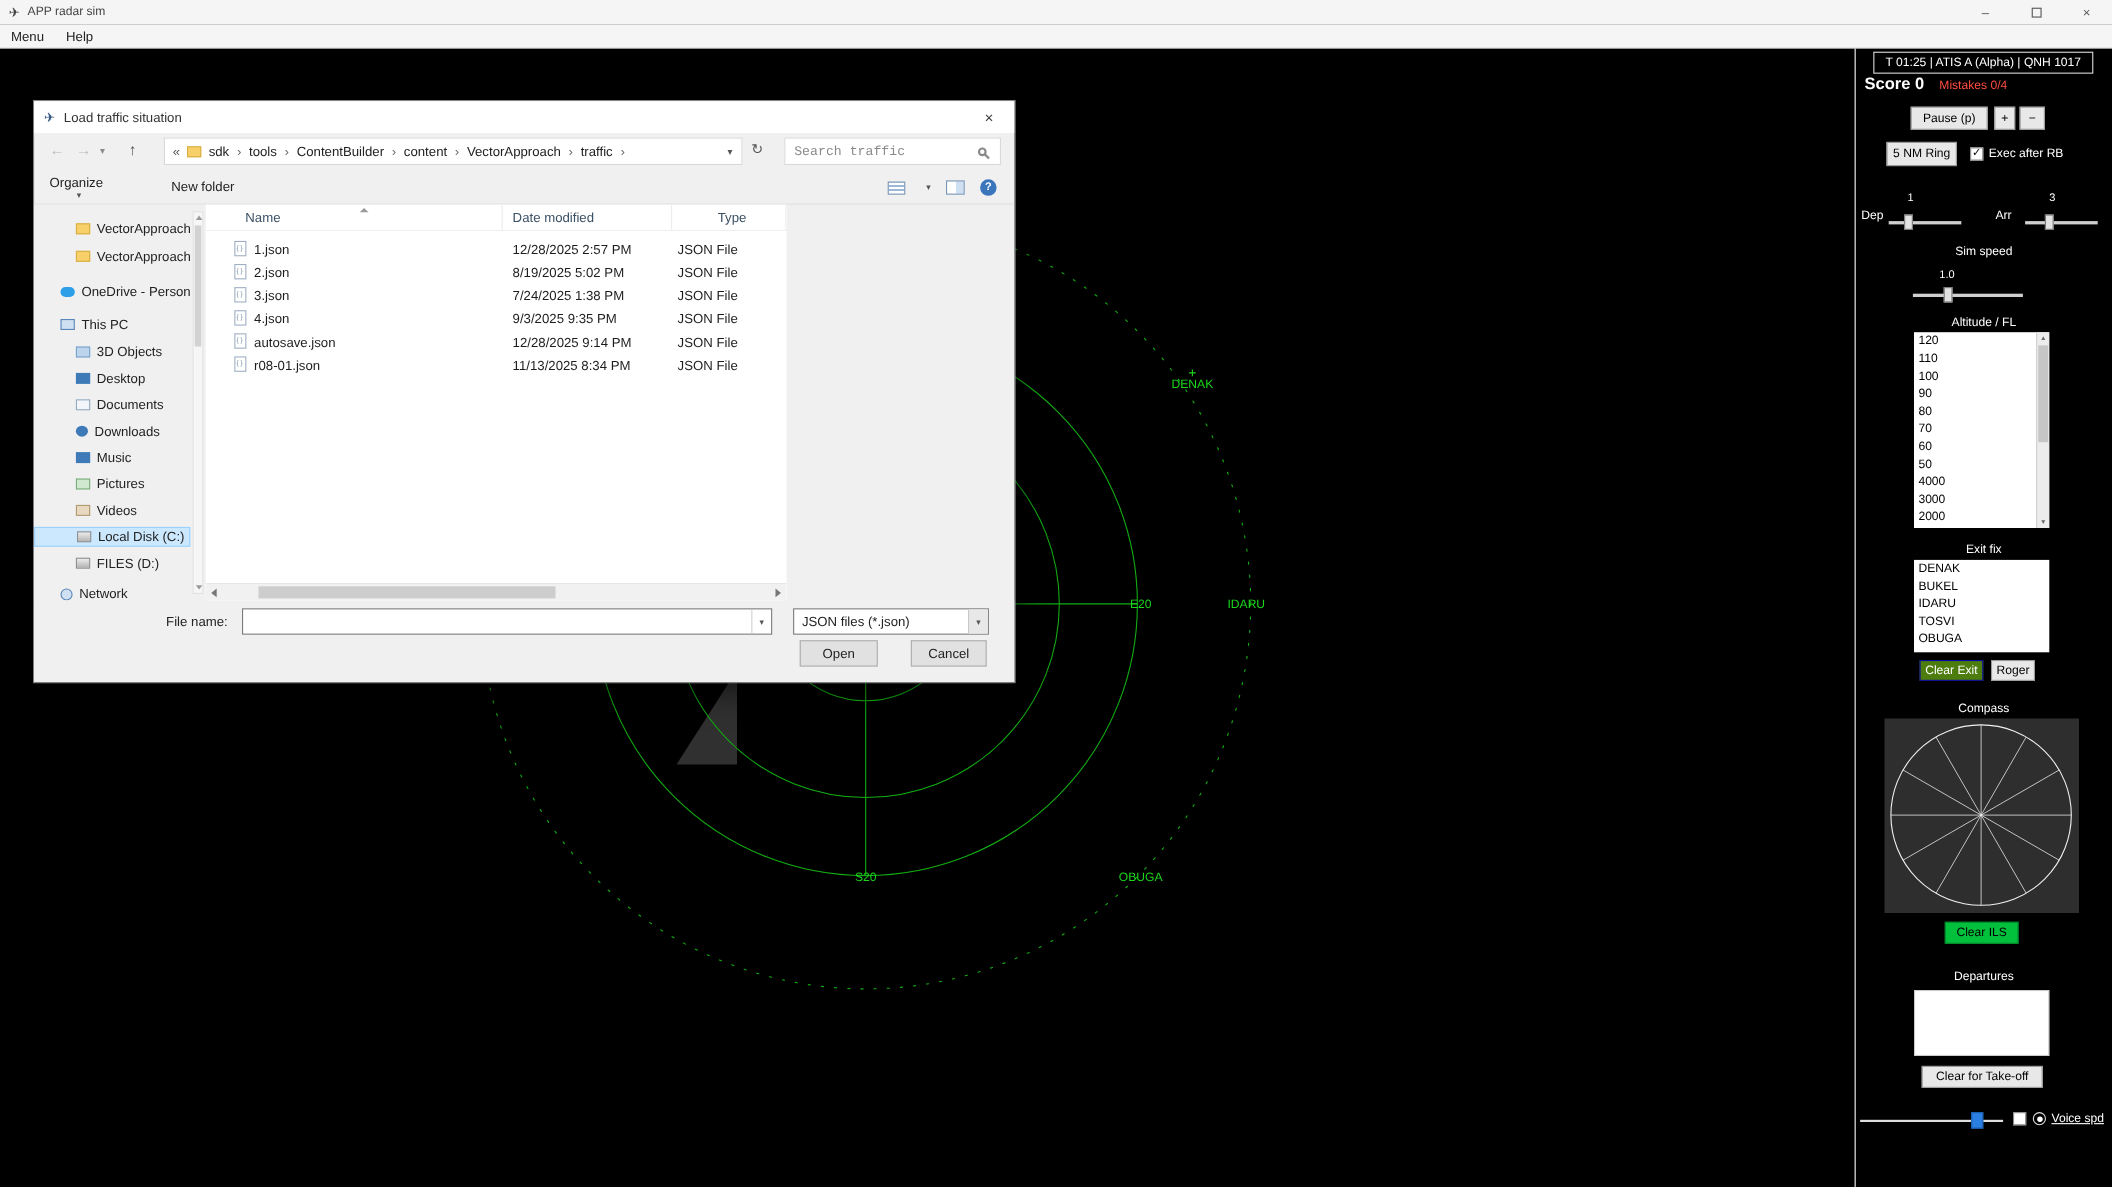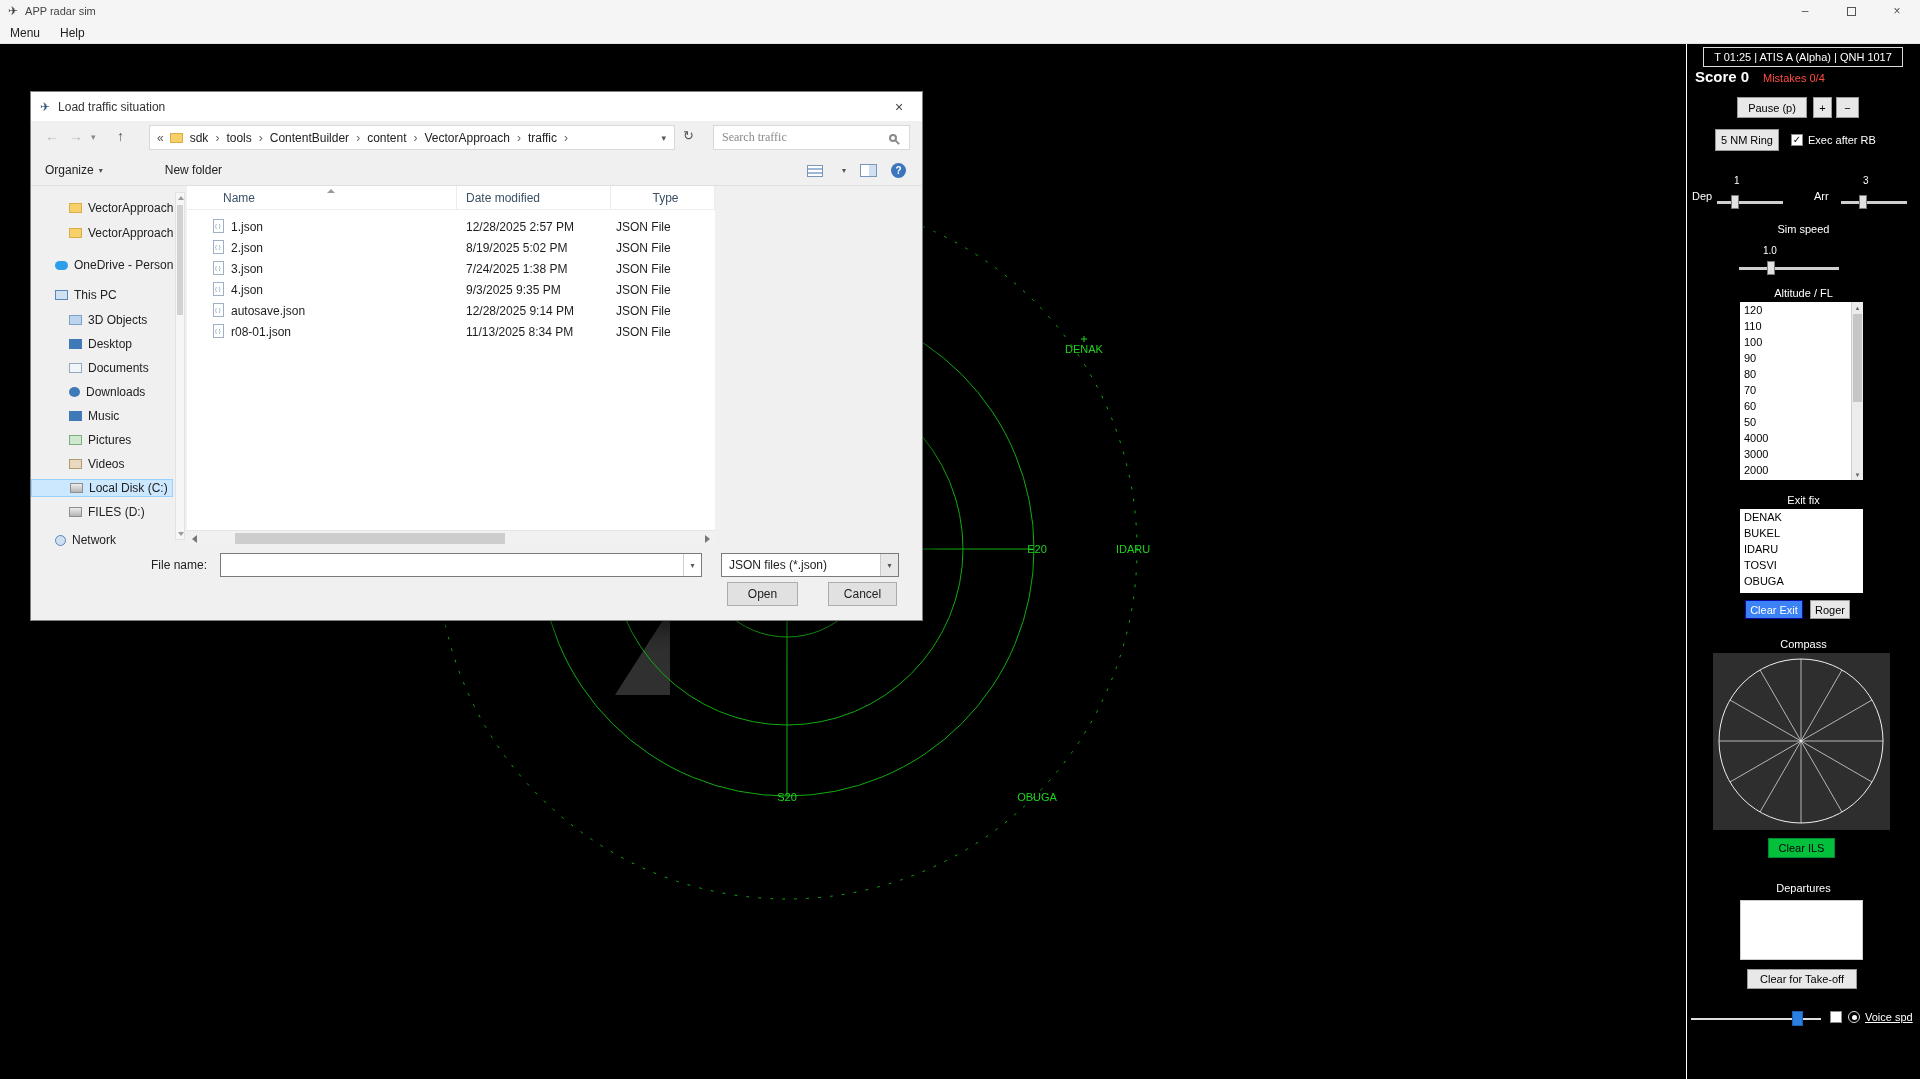--- a/index.html
+++ b/index.html
@@ -54,21 +54,21 @@
   .lbl-alt{top:243px;} .lbl-exit{top:450px;} .lbl-compass{top:594px;} .lbl-deps{top:838px;}
   .plist{position:absolute;background:#fff;color:#000;font-size:11px;overflow:hidden;}
   .alt-list{left:53px;top:258px;width:123px;height:178px;}
   .plist .item{line-height:16px;padding-left:4px;}
   .vscroll{position:absolute;right:0;top:0;bottom:0;width:12px;background:#ececec;border-left:1px solid #cfcfcf;}
   .vscroll .arr{position:absolute;left:0;width:11px;height:11px;font-size:6px;color:#666;
     display:flex;align-items:center;justify-content:center;}
   .vscroll .a-up{top:0;} .vscroll .a-dn{bottom:0;}
   .vscroll .vthumb{position:absolute;left:1px;top:12px;width:9px;height:88px;background:#c6c6c6;}
   .exit-list{left:53px;top:465px;width:123px;height:84px;}
-  .btn-clearexit{left:58px;top:556px;width:58px;height:19px;background:#3b82f6;color:#fff;border:1px solid #0a0aa0;}
+  .btn-clearexit{left:58px;top:556px;width:58px;height:19px;background:#4d7c0f;color:#fff;border:1px solid #0a0aa0;}
   .btn-roger{left:123px;top:556px;width:40px;height:19px;}
   .compass-wrap{position:absolute;left:26px;top:609px;width:177px;height:177px;}
   .btn-ils{left:81px;top:794px;width:67px;height:20px;background:#03c03c;color:#000;border:1px solid #028a2c;}
   .deps-box{position:absolute;left:53px;top:856px;width:123px;height:60px;background:#fff;border:1px solid #ccc;}
   .btn-takeoff{left:60px;top:925px;width:110px;height:20px;}
   .voice-track{left:4px;top:974px;width:130px;height:2px;background:#dedede;}
   .voice-thumb{position:absolute;left:105px;top:967px;width:11px;height:15px;background:#2a7fe0;border:1px solid #1b5fae;}
   .cb-voice{left:143px;top:967px;}
   .radio-voice{position:absolute;left:161px;top:967px;width:12px;height:12px;border:1px solid #ddd;border-radius:50%;
     display:flex;align-items:center;justify-content:center;}
@@ -92,30 +92,30 @@
     display:flex;align-items:center;font-size:12px;color:#222;overflow:hidden;}
   .crumbs .chev2{margin:0 6px 0 7px;color:#555;}
   .minifolder{width:13px;height:10px;background:#f7d069;border:1px solid #d8ae45;margin-right:7px;flex:0 0 auto;}
   .crumb{white-space:nowrap;}
   .crumb::after{content:"\203A";margin:0 7px;color:#666;}
   .crumb:last-child::after{content:"";margin:0;}
   .crumbs .endcaret{margin-left:auto;margin-right:8px;font-size:9px;color:#555;}
   .g-refresh{left:652px;color:#555;font-size:13px;}
   .searchbox{position:absolute;right:12px;top:4px;width:197px;height:25px;background:#fff;border:1px solid #d9d9d9;
     display:flex;align-items:center;}
-  .searchbox input{border:none;outline:none;flex:1;font-family:Liberation Serif, serif;font-size:12px;
+  .searchbox input{border:none;outline:none;flex:1;font-family:Liberation Mono, monospace;font-size:12px;
     color:#222;padding-left:8px;background:transparent;}
   .searchbox input::placeholder{color:#8a8a8a;}
   .mag{width:8px;height:8px;border:2px solid #8a8a8a;border-radius:50%;position:relative;margin-right:12px;flex:0 0 auto;}
   .mag::after{content:"";position:absolute;width:6px;height:2px;background:#8a8a8a;transform:rotate(45deg);
     right:-5px;bottom:-3px;}
   .dlg-toolbar{position:absolute;top:63px;left:0;right:0;height:31px;border-bottom:1px solid #e0e0e0;
     display:flex;align-items:center;font-size:12px;color:#222;}
   .tb-item{display:flex;align-items:center;}
-  .tb-organize{margin-left:14px;} .tb-newfolder{margin-left:62px;}
+  .tb-organize{margin-left:14px;flex-direction:column;} .tb-newfolder{margin-left:62px;}
   .tb-caret{font-size:8px;color:#555;margin-left:5px;}
   .tb-right{position:absolute;right:16px;top:0;height:31px;display:flex;align-items:center;gap:14px;}
   .icon-views{width:16px;height:12px;border:1px solid #7a96b8;position:relative;background:
     repeating-linear-gradient(#fff 0 2px,#9db8d6 2px 4px);}
   .icon-pane{width:17px;height:13px;border:1px solid #7a96b8;background:linear-gradient(90deg,#fff 0 8px,#cfe0f2 8px);}
   .icon-help{width:15px;height:15px;border-radius:50%;background:#3b76bd;color:#fff;font-size:10px;font-weight:bold;
     display:flex;align-items:center;justify-content:center;}
 
   .tree{position:absolute;top:94px;left:0;width:156px;bottom:74px;background:#f0f0f0;overflow:hidden;}
   .titem{position:absolute;height:18px;display:flex;align-items:center;font-size:12px;color:#222;

